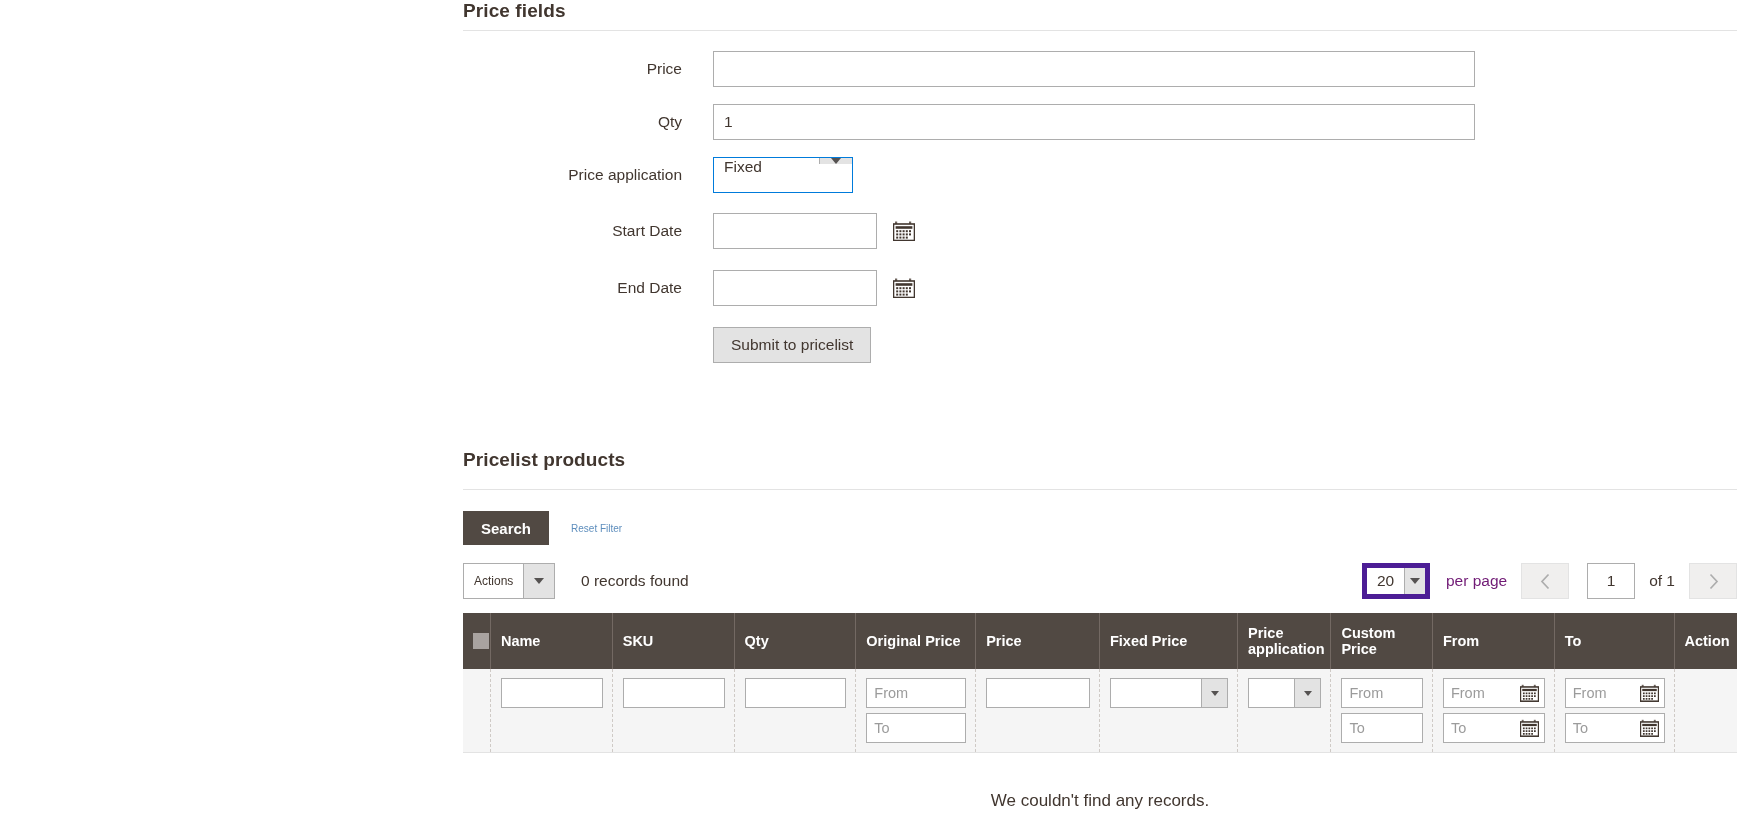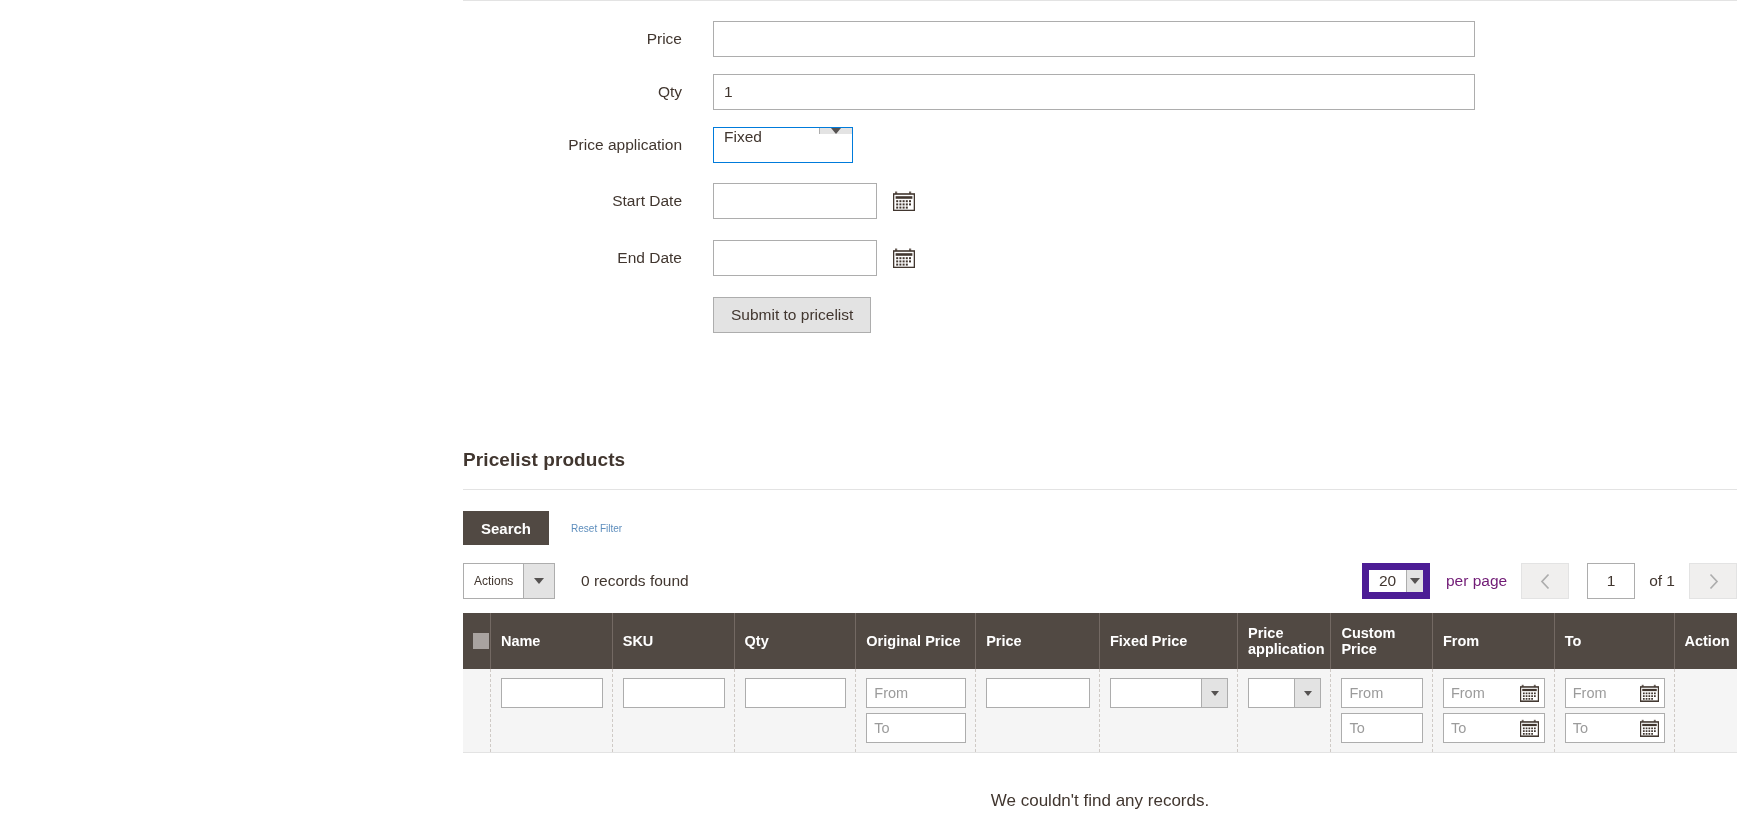--- a/index.html
+++ b/index.html
@@ -133,21 +133,21 @@
     border: 1px solid #adadad;
     background: #fff;
     width: 92px;
   }
   .mass-sel .sel-val { font-size: 12px; }
   .records { font-size: 15.5px; color: #41362f; margin-left: 26px; }
   .pager { margin-left: auto; display: flex; align-items: center; }
   .pp-sel {
     display: inline-flex;
     height: 36px;
-    border: 7px solid #4c1d95;
+    border: 5px solid #4c1d95;
     background: #fff;
     width: 68px;
   }
   .pp-label { font-size: 15.5px; margin: 0 14px 0 16px; color: #701a75; }
   .pg-arrow {
     width: 48px; height: 36px;
     background: #f0efee;
     border: 1px solid #e3e3e3;
     display: flex; align-items: center; justify-content: center;
     cursor: pointer;
@@ -250,20 +250,23 @@
     background: #fff;
   }
 </style>
 </head>
 <body>
 
 <div class="page">
 
   <div class="form-wrap">
 
+    <div style="position:relative;height:30px;">
+      <div class="section-title" style="position:absolute;left:0;top:0;">Price fields</div>
+    </div>
     <div class="section-rule" style="margin-top:0px;margin-bottom:20px;"></div>
 
     <div class="fieldset">
 
       <div class="frow">
         <div class="flabel">Price</div>
         <div class="fctrl">
           <input class="txt txt-wide" type="text" value="" style="">
         </div>
       </div>

